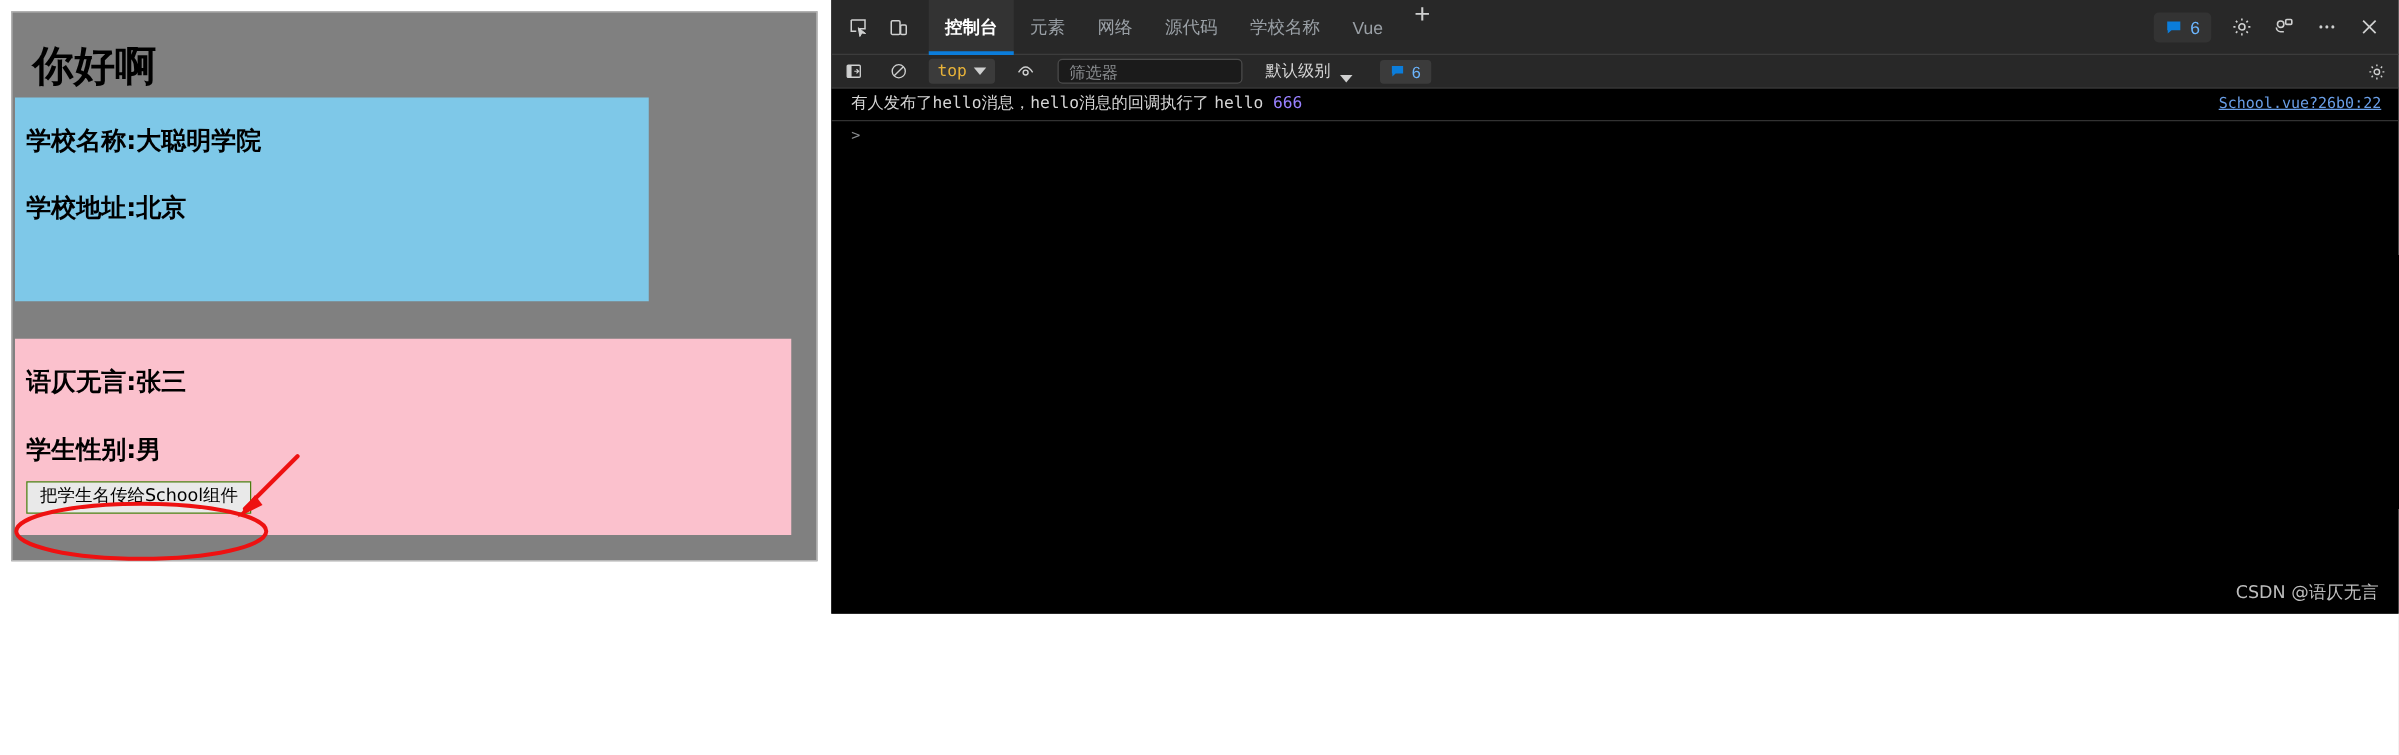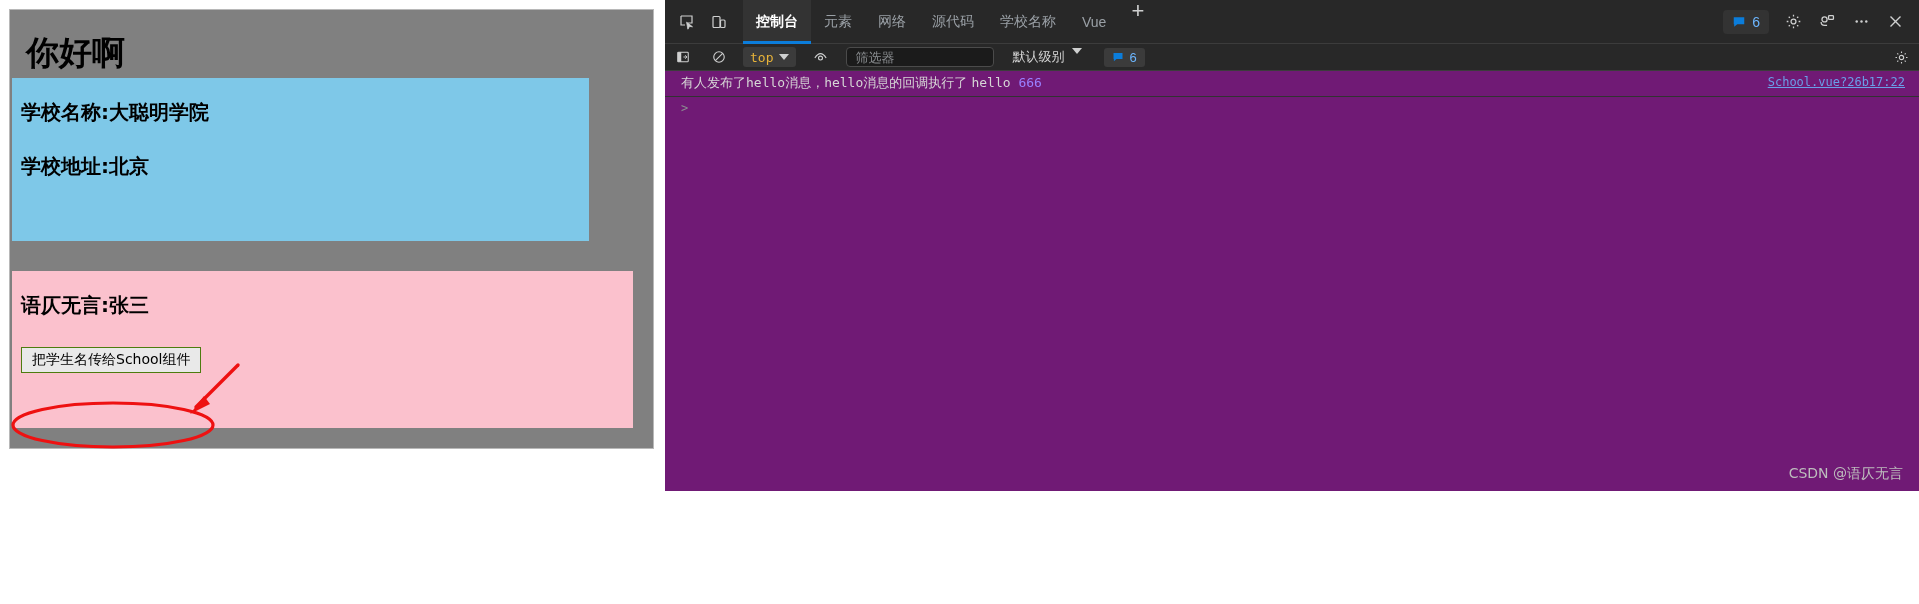--- a/index.html
+++ b/index.html
@@ -22,21 +22,21 @@
     border: 1px solid #b8b8b8;
     padding: 12px 12px 0 12px;
   }
   .app-title {
     font-size: 33px; font-weight: bold; color: #000;
     line-height: 1.25; margin: 10px 0 0 4px;
     font-family: "DejaVu Sans", "Liberation Sans", sans-serif;
   }
   .school-box {
     position: absolute; left: 12px; top: 78px;
-    width: 577px; height: 163px;
+    width: 507px; height: 163px;
     background: #7ec8e8;
     padding: 22px 0 0 0;
   }
   .student-box {
     position: absolute; left: 12px; top: 271px;
     width: 621px; height: 157px;
     background: #fbc1cd;
     padding: 22px 0 0 0;
   }
   .kv-line {
@@ -112,31 +112,31 @@
                      font-family: "DejaVu Sans Mono", "Liberation Mono", monospace; }
   .caret { width: 0; height: 0; border-left: 5px solid transparent;
            border-right: 5px solid transparent; border-top: 6px solid #cfd0d0; }
   .filter-input {
     background: #1b1b1b; border: 1px solid #4b4b4b; border-radius: 4px;
     height: 20px; width: 148px; color: #d6d6d6; font-size: 13px;
     padding: 0 8px; outline: none; margin-left: 2px;
   }
   .filter-input::placeholder { color: #8a8d90; }
   .level-select {
-    display: flex; align-items: flex-start; gap: 8px; padding: 2px 6px;
+    display: flex; align-items: flex-end; gap: 8px; padding: 2px 6px;
     cursor: pointer; border-radius: 3px;
   }
   .level-select .lbl { color: #d6d6d6; font-size: 13px; }
   .lvl-badge {
     display: flex; align-items: center; gap: 5px; background: #3b3b3b;
     border-radius: 3px; padding: 2px 8px; cursor: pointer; margin-left: 4px;
   }
   .lvl-badge .cnt { color: #6cb6ff; font-size: 13px; }
   .fb-spacer { flex: 1; }
-  .dt-console { flex: 1; background: #701a75; position: relative; overflow: hidden; }
+  .dt-console { flex: 1; background: #000000; position: relative; overflow: hidden; }
   .console-row {
     display: flex; align-items: baseline; border-bottom: 1px solid #323232;
     padding: 3px 8px 4px 16px; min-height: 20px; position: relative;
   }
   .msg {
     font-family: "DejaVu Sans Mono", "Liberation Mono", monospace;
     font-size: 13px; color: #d6d6d6; white-space: pre; line-height: 1.35;
   }
   .msg .cjk { font-family: "DejaVu Sans", "Liberation Sans", sans-serif; }
   .msg .num { color: #9980ff; }
@@ -165,20 +165,21 @@
       <div class="app-title">你好啊</div>
     </div>
 
     <div class="school-box">
       <div class="kv-line">学校名称:大聪明学院</div>
       <div class="kv-line last">学校地址:北京</div>
     </div>
 
     <div class="student-box">
       <div class="kv-line">语仄无言:张三</div>
+      <div class="kv-line last">学生性别:男</div>
       <button class="send-btn">把学生名传给School组件</button>
     </div>
 
     <svg class="annot" viewBox="0 0 665 604" width="665" height="604">
       <ellipse cx="113" cy="425" rx="100" ry="22" fill="none" stroke="#ee1111" stroke-width="3.2"></ellipse>
       <line x1="238" y1="365" x2="196" y2="407" stroke="#ee1111" stroke-width="3.4" stroke-linecap="round"></line>
       <polygon points="190,414 210,404 204,396" fill="#ee1111"></polygon>
     </svg>
   </div>
 
@@ -298,21 +299,21 @@
         <svg width="15" height="15" viewBox="0 0 16 16" fill="none" stroke="currentColor" stroke-width="1.2">
           <circle cx="8" cy="8" r="2.3"></circle>
           <path d="M8 1.6v1.6M8 12.8v1.6M1.6 8h1.6M12.8 8h1.6M3.5 3.5l1.1 1.1M11.4 11.4l1.1 1.1M12.5 3.5l-1.1 1.1M4.6 11.4l-1.1 1.1"></path>
         </svg>
       </div>
     </div>
 
     <div class="dt-console">
       <div class="console-row">
         <span class="msg"><span class="cjk">有人发布了</span><span>hello</span><span class="cjk">消息，</span><span>hello</span><span class="cjk">消息的回调执行了 </span><span>hello</span><span> </span><span class="num">666</span></span>
-        <a class="src-link">School.vue?26b17:22</a>
+        <a class="src-link">School.vue?26b0:22</a>
       </div>
       <div class="prompt-row">
         <span class="prompt-caret">&gt;</span>
       </div>
       <div class="watermark">CSDN @语仄无言</div>
     </div>
 
   </div>
 </div>
 

